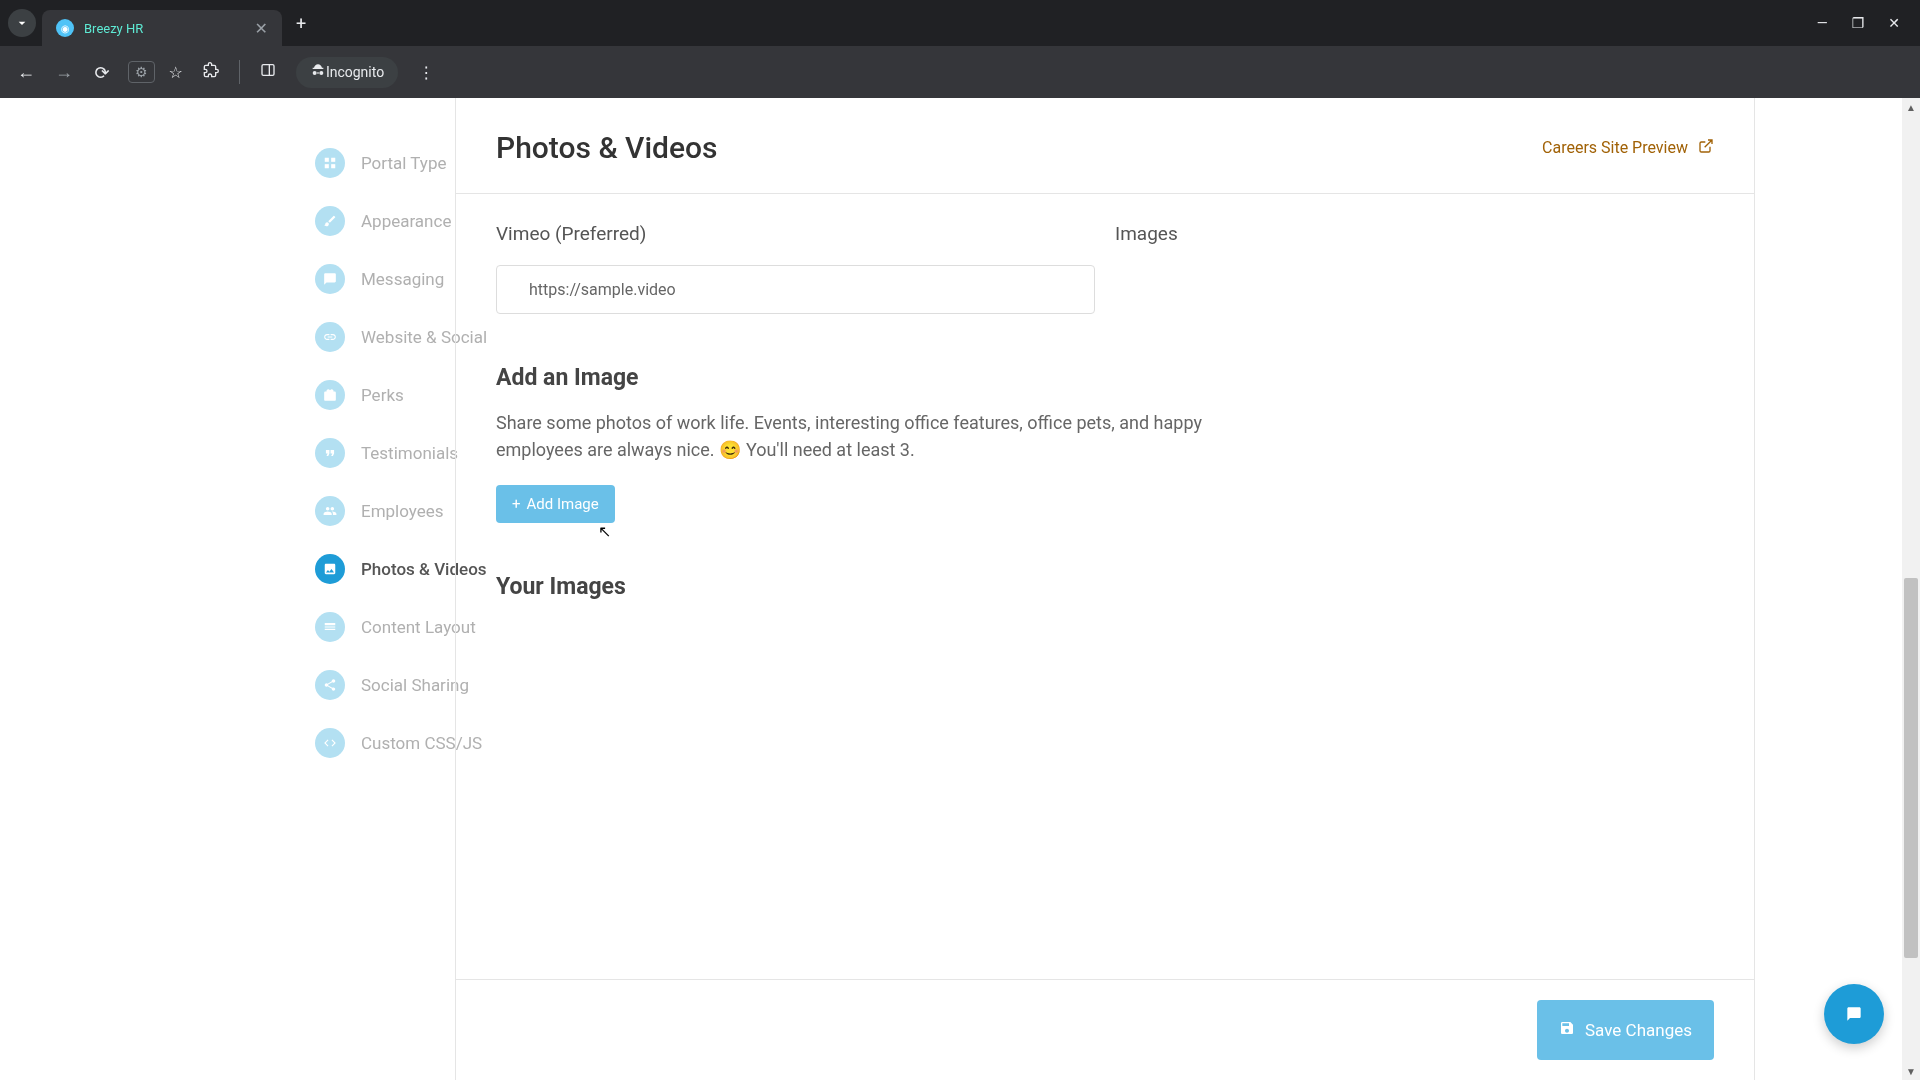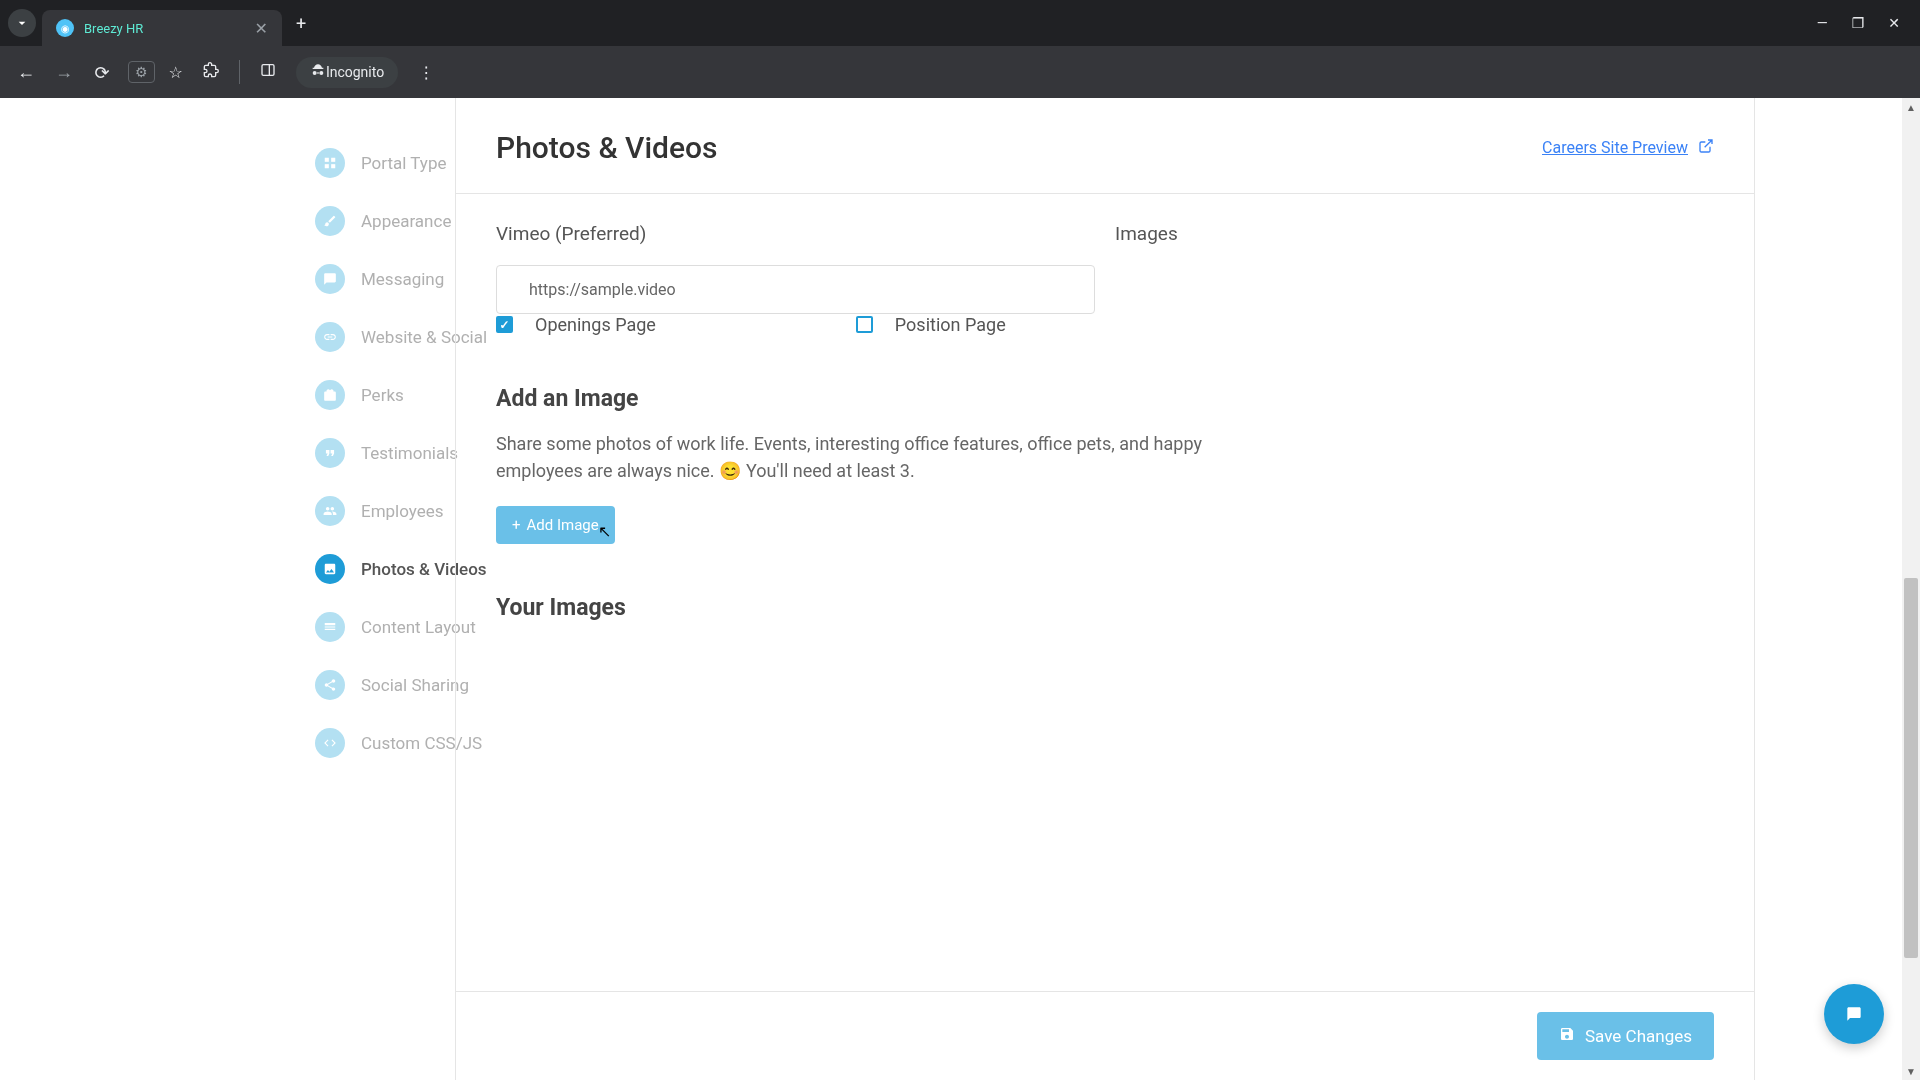--- a/index.html
+++ b/index.html
@@ -25,38 +25,38 @@
 .page{display:flex;width:100%;justify-content:center}
 .sidebar{width:290px;padding:36px 0 0 150px;flex-shrink:0}
 .nav-item{display:flex;align-items:center;gap:16px;padding:14px 0;cursor:pointer}
 .nav-icon{width:30px;height:30px;border-radius:50%;background:#b3e0f2;display:flex;align-items:center;justify-content:center;color:#fff;flex-shrink:0}
 .nav-item.active .nav-icon{background:#1e9cd7}
 .nav-label{color:#b0b0b0;font-size:17px;white-space:nowrap}
 .nav-item.active .nav-label{color:#555;font-weight:500}
 .main{flex:1;max-width:1300px;border-left:1px solid #e5e5e5;border-right:1px solid #e5e5e5;display:flex;flex-direction:column}
 .main-header{display:flex;justify-content:space-between;align-items:center;padding:32px 40px 28px}
 .page-title{font-size:30px;font-weight:500;color:#333}
-.preview-link{display:flex;align-items:center;gap:10px;color:#3b82f6;font-size:16px;text-decoration:underline;cursor:pointer}
+.preview-link{display:flex;align-items:center;gap:10px;color:#a16207;font-size:16px;cursor:pointer}
 .section{border-top:1px solid #e5e5e5;padding:28px 40px 40px}
 .field-row{display:flex;gap:20px}
 .field{flex:1}
 .field-label{font-size:19px;color:#555;margin-bottom:20px;display:block}
 .text-input{width:100%;border:1px solid #ddd;border-radius:4px;padding:14px 32px;font-size:16px;color:#666}
 .sub-label{font-size:19px;color:#555;margin:38px 0 24px}
 .checkbox-row{display:flex;gap:200px}
 .checkbox-item{display:flex;align-items:center;gap:22px}
 .cb{width:17px;height:17px;border:2px solid #1e9cd7;border-radius:2px;cursor:pointer;display:flex;align-items:center;justify-content:center}
 .cb.checked{background:#1e9cd7}
 .cb.checked::after{content:"✓";color:#fff;font-size:12px;font-weight:bold}
 .cb-label{font-size:18px;color:#555}
 .section-title{font-size:23px;color:#444;margin-bottom:18px}
 .help-text{font-size:18px;color:#666;line-height:1.5;max-width:720px;margin-bottom:22px}
 .btn{background:#6ac0e8;color:#fff;border:none;border-radius:4px;padding:10px 16px;font-size:15px;cursor:pointer;display:inline-flex;align-items:center;gap:6px}
 .save-bar{border-top:1px solid #e5e5e5;padding:20px 40px;display:flex;justify-content:flex-end;margin-top:auto}
-.save-btn{background:#6ac0e8;color:#fff;border:none;border-radius:4px;padding:14px 22px;font-size:17px;cursor:pointer;display:flex;align-items:center;gap:10px}
+.save-btn{background:#6ac0e8;color:#fff;border:none;border-radius:4px;padding:20px 22px;font-size:17px;cursor:pointer;display:flex;align-items:center;gap:10px}
 .chat-fab{position:fixed;right:36px;bottom:36px;width:60px;height:60px;border-radius:50%;background:#1e9cd7;display:flex;align-items:center;justify-content:center;color:#fff;cursor:pointer;box-shadow:0 4px 12px rgba(0,0,0,.2)}
 .cursor{position:fixed;left:598px;top:522px;font-size:16px;pointer-events:none}
 .scrollbar-track{position:fixed;right:0;top:98px;width:18px;height:calc(1080px - 98px);background:#f1f1f1}
 .scrollbar-thumb{position:absolute;right:2px;width:14px;background:#c1c1c1;border-radius:2px;top:480px;height:380px}
 .scrollbar-arrow{position:absolute;right:0;width:18px;height:18px;display:flex;align-items:center;justify-content:center;color:#606060;font-size:10px}
 svg{width:16px;height:16px}
 .nav-icon svg{width:14px;height:14px}
 </style>
 </head>
 <body>
@@ -215,30 +215,20 @@
     <div class="section">
       <div class="field-row">
         <div class="field">
           <label class="field-label">Vimeo (Preferred)</label>
           <input class="text-input" value="https://sample.video" style="">
         </div>
         <div class="field">
           <label class="field-label">Images</label>
         </div>
       </div>
-      <div class="checkbox-row">
-        <div class="checkbox-item">
-          <span class="cb checked"></span>
-          <span class="cb-label">Openings Page</span>
-        </div>
-        <div class="checkbox-item">
-          <span class="cb"></span>
-          <span class="cb-label">Position Page</span>
-        </div>
-      </div>
     </div>
 
     <div class="section" style="border-top:none;padding-top:10px">
       <h2 class="section-title">Add an Image</h2>
       <p class="help-text">Share some photos of work life. Events, interesting office features, office pets, and happy employees are always nice. 😊 You'll need at least 3.</p>
       <button class="btn">
         <span>+</span>
         <span>Add Image</span>
       </button>
     </div>

